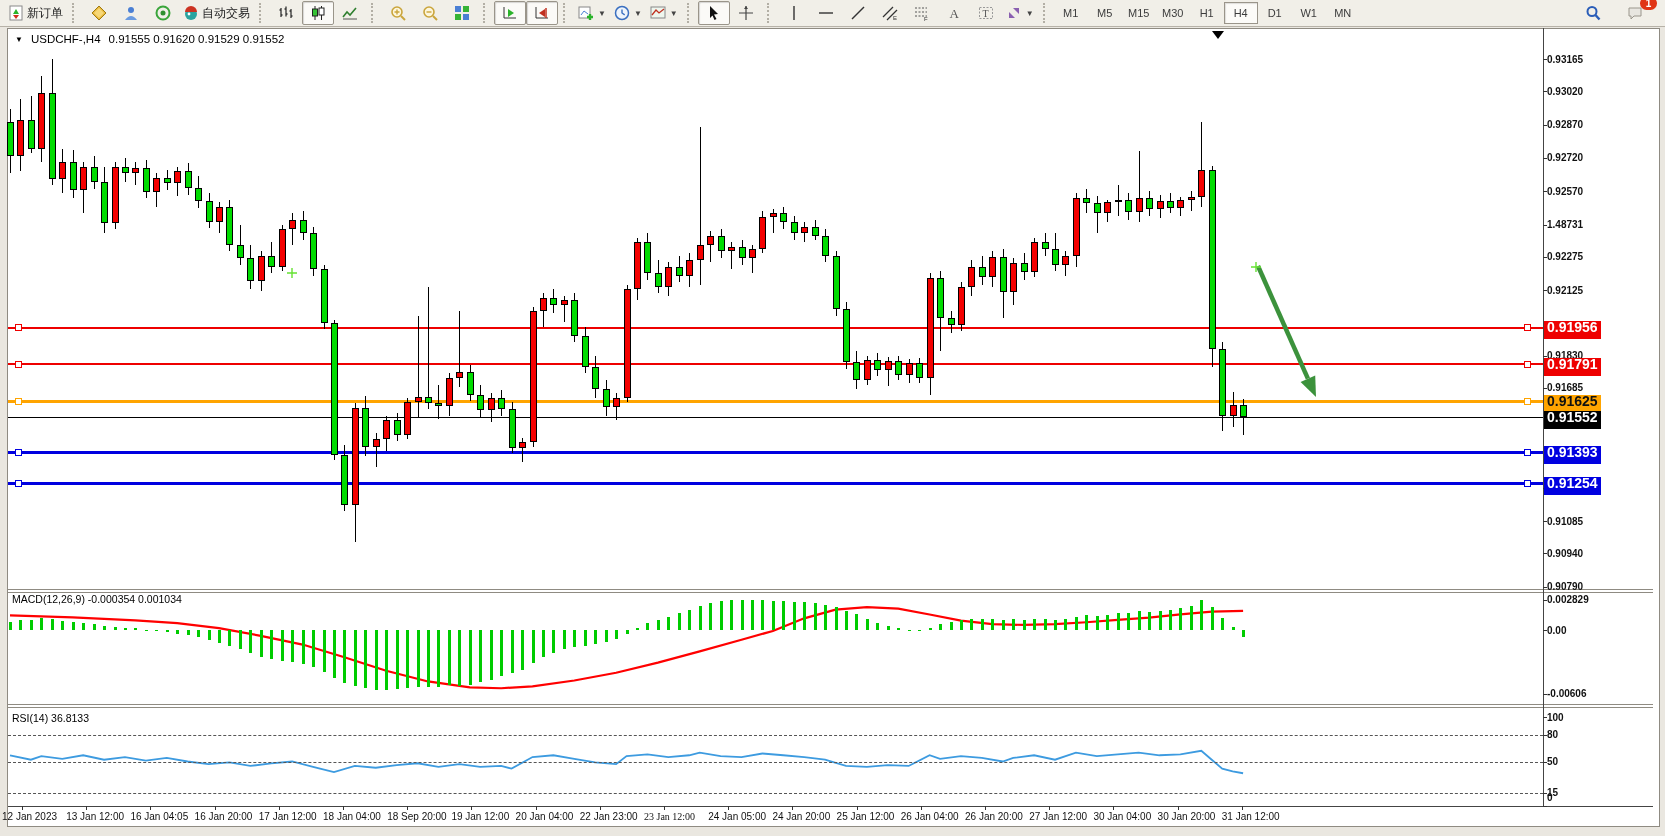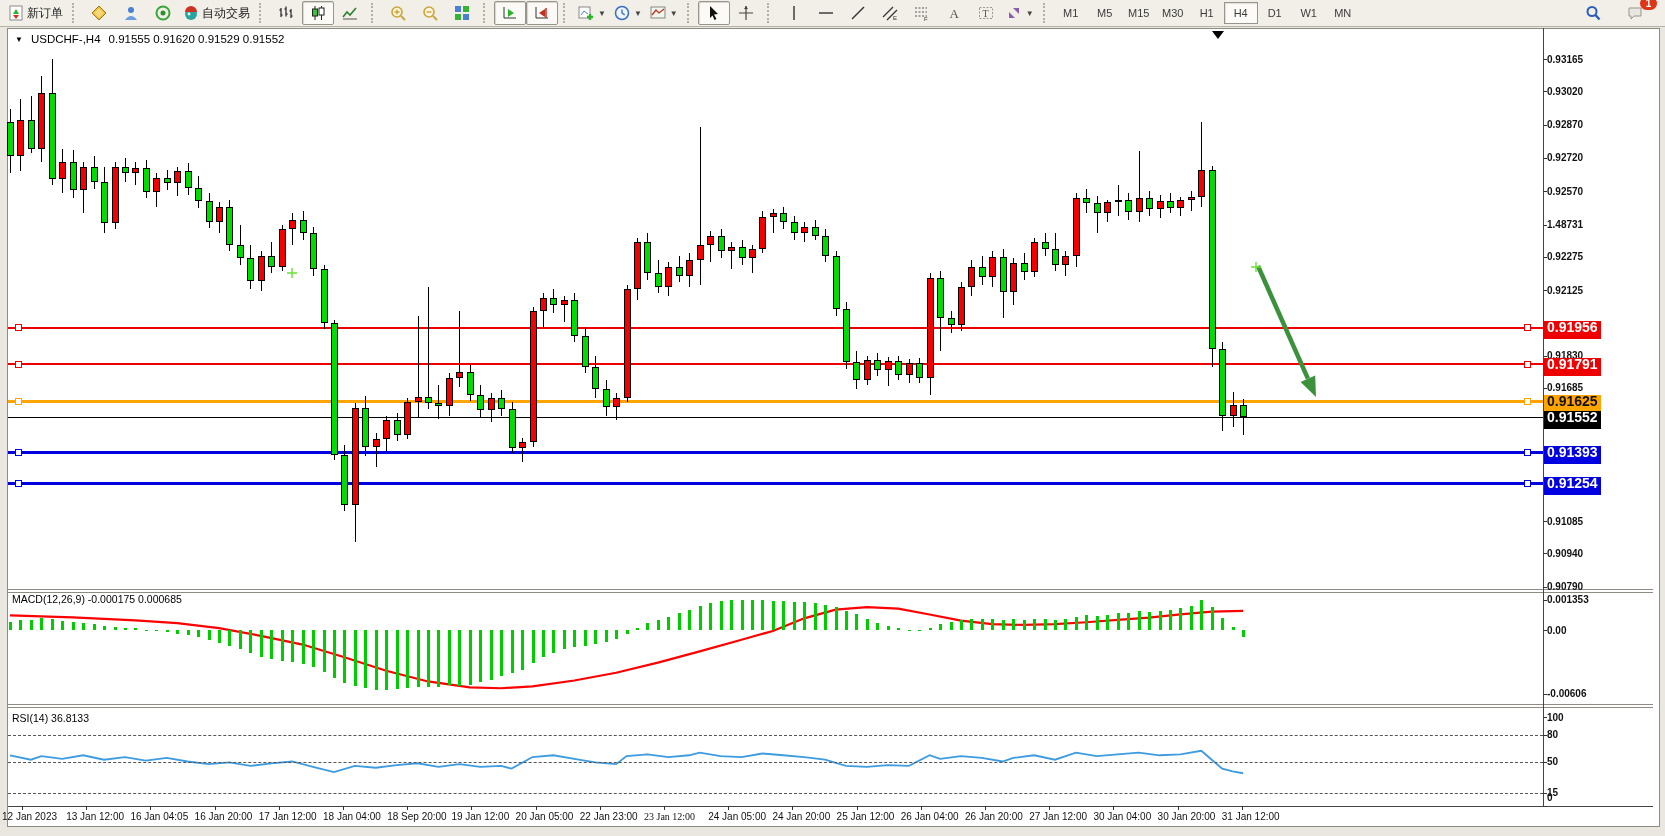--- a/index.html
+++ b/index.html
@@ -744,23 +744,23 @@
       <div class="abs" style="left: 1148.05px; top: 611.553px; width: 3px; height: 18.4466px; background: rgb(0, 204, 0);"></div>
       <div class="abs" style="left: 1158.5px; top: 610.971px; width: 3px; height: 19.0291px; background: rgb(0, 204, 0);"></div>
       <div class="abs" style="left: 1168.95px; top: 609.612px; width: 3px; height: 20.3883px; background: rgb(0, 204, 0);"></div>
       <div class="abs" style="left: 1179.4px; top: 607.67px; width: 3px; height: 22.3301px; background: rgb(0, 204, 0);"></div>
       <div class="abs" style="left: 1189.85px; top: 605.728px; width: 3px; height: 24.2718px; background: rgb(0, 204, 0);"></div>
       <div class="abs" style="left: 1200.3px; top: 599.903px; width: 3px; height: 30.0971px; background: rgb(0, 204, 0);"></div>
       <div class="abs" style="left: 1210.75px; top: 607.087px; width: 3px; height: 22.9126px; background: rgb(0, 204, 0);"></div>
       <div class="abs" style="left: 1221.2px; top: 617.961px; width: 3px; height: 12.0388px; background: rgb(0, 204, 0);"></div>
       <div class="abs" style="left: 1231.65px; top: 626.505px; width: 3px; height: 3.49515px; background: rgb(0, 204, 0);"></div>
       <div class="abs" style="left: 1242.1px; top: 630px; width: 3px; height: 6.79612px; background: rgb(0, 204, 0);"></div>
-      <div class="ind-label" style="left: 12px; top: 593px;">MACD(12,26,9) -0.000175 0.000685</div>
+      <div class="ind-label" style="left: 12px; top: 593px;">MACD(12,26,9) -0.000354 0.001034</div>
       <div class="abs" style="left: 1543px; top: 599.883px; width: 4px; height: 1px; background: rgb(51, 51, 51);"></div>
-      <div class="tick-label" style="left: 1547px; top: 594.383px;">0.001353</div>
+      <div class="tick-label" style="left: 1547px; top: 594.383px;">0.002829</div>
       <div class="abs" style="left: 1543px; top: 630px; width: 4px; height: 1px; background: rgb(51, 51, 51);"></div>
       <div class="tick-label" style="left: 1547px; top: 624.5px;">0.00</div>
       <div class="abs" style="left: 1543px; top: 693.689px; width: 4px; height: 1px; background: rgb(51, 51, 51);"></div>
       <div class="tick-label" style="left: 1547px; top: 688.189px;">-0.00606</div>
       <div class="abs" style="left: 8px; top: 734.8px; width: 1535px; height: 0px; border-top: 1px dashed rgb(85, 85, 85);"></div>
       <div class="abs" style="left: 8px; top: 761.5px; width: 1535px; height: 0px; border-top: 1px dashed rgb(85, 85, 85);"></div>
       <div class="abs" style="left: 8px; top: 792.65px; width: 1535px; height: 0px; border-top: 1px dashed rgb(85, 85, 85);"></div>
       <div class="ind-label" style="left: 12px; top: 712px;">RSI(14) 36.8133</div>
       <div class="abs" style="left: 1543px; top: 717px; width: 4px; height: 1px; background: rgb(51, 51, 51);"></div>
       <div class="tick-label" style="left: 1547px; top: 711.5px;">100</div>
@@ -782,21 +782,21 @@
       <div class="date-label" style="left: 194.6px; top: 811px;">16 Jan 20:00</div>
       <div class="abs" style="left: 278.8px; top: 806px; width: 1px; height: 4px; background: rgb(51, 51, 51);"></div>
       <div class="date-label" style="left: 258.8px; top: 811px;">17 Jan 12:00</div>
       <div class="abs" style="left: 343px; top: 806px; width: 1px; height: 4px; background: rgb(51, 51, 51);"></div>
       <div class="date-label" style="left: 323px; top: 811px;">18 Jan 04:00</div>
       <div class="abs" style="left: 407.2px; top: 806px; width: 1px; height: 4px; background: rgb(51, 51, 51);"></div>
       <div class="date-label" style="left: 387.2px; top: 811px;">18 Sep 20:00</div>
       <div class="abs" style="left: 471.4px; top: 806px; width: 1px; height: 4px; background: rgb(51, 51, 51);"></div>
       <div class="date-label" style="left: 451.4px; top: 811px;">19 Jan 12:00</div>
       <div class="abs" style="left: 535.6px; top: 806px; width: 1px; height: 4px; background: rgb(51, 51, 51);"></div>
-      <div class="date-label" style="left: 515.6px; top: 811px;">20 Jan 05:00</div>
+      <div class="date-label" style="left: 515.6px; top: 811px;">20 Jan 04:00</div>
       <div class="abs" style="left: 599.8px; top: 806px; width: 1px; height: 4px; background: rgb(51, 51, 51);"></div>
       <div class="date-label" style="left: 579.8px; top: 811px;">22 Jan 23:00</div>
       <div class="abs" style="left: 664px; top: 806px; width: 1px; height: 4px; background: rgb(51, 51, 51);"></div>
       <div class="date-label" style="left: 644px; top: 811px; font-family: Liberation Serif, serif;">23 Jan 12:00</div>
       <div class="abs" style="left: 728.2px; top: 806px; width: 1px; height: 4px; background: rgb(51, 51, 51);"></div>
       <div class="date-label" style="left: 708.2px; top: 811px;">24 Jan 05:00</div>
       <div class="abs" style="left: 792.4px; top: 806px; width: 1px; height: 4px; background: rgb(51, 51, 51);"></div>
       <div class="date-label" style="left: 772.4px; top: 811px;">24 Jan 20:00</div>
       <div class="abs" style="left: 856.6px; top: 806px; width: 1px; height: 4px; background: rgb(51, 51, 51);"></div>
       <div class="date-label" style="left: 836.6px; top: 811px;">25 Jan 12:00</div>

